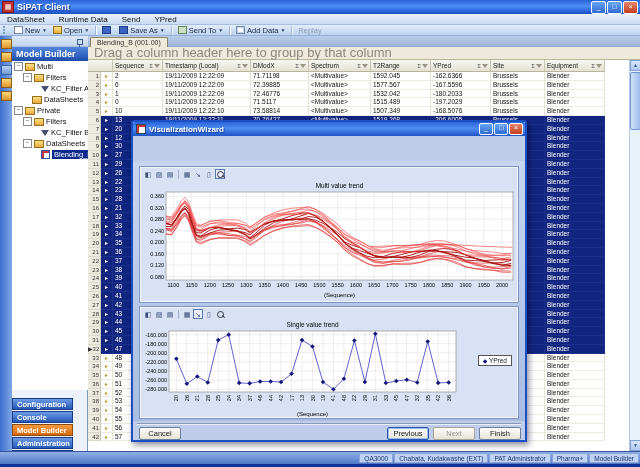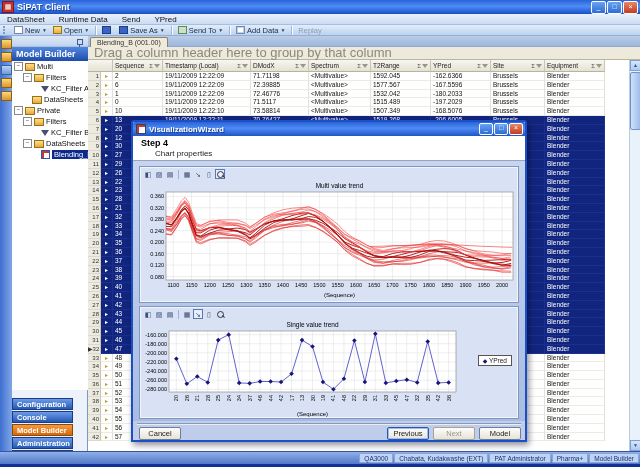--- a/index.html
+++ b/index.html
@@ -819,24 +819,20 @@
   <div class="abs dlg">
     <div class="abs dlg-title">
       <span class="dico"></span>
       <span class="dttl">VisualizationWizard</span>
       <span class="winbtns">
         <span class="winbtn">_</span>
         <span class="winbtn">□</span>
         <span class="winbtn close">×</span>
       </span>
     </div>
-    <div class="abs stepband">
-      <span class="step">Step 4</span>
-      <span class="sub">Chart properties</span>
-    </div>
     <div class="abs dlg-body">
       <div class="panel" id="panel1" style="top:5px;height:137px;">
         <div class="ctools" id="ctools1">
             <span class="cico">◧</span>
             <span class="cico">▨</span>
             <span class="cico">▤</span>
             <span class="csep"></span>
             <span class="cico">▦</span>
             <span class="cico">↘</span>
             <span class="cico">▯</span>
@@ -1033,21 +1029,21 @@
               <path d="M306.6678832116788 60.14029850746269L308.96788321167884 62.440298507462686L306.6678832116788 64.74029850746268L304.3678832116788 62.440298507462686Z" fill="#16167A"></path>
               <text x="170.5" y="96" font-size="6" text-anchor="middle" fill="#000">(Sequence)</text>
             </svg></div>
         <div class="legend" style="right:6px;top:48px;"><span class="dm">◆ </span><span>YPred</span></div>
       </div>
     </div>
     <div class="abs dlg-footline"></div>
     <div class="btn" style="left:6px;width:42px;">Cancel</div>
     <div class="btn focus" style="right:96px;width:42px;">Previous</div>
     <div class="btn disabled" style="right:50px;width:42px;">Next</div>
-    <div class="btn" style="right:4px;width:42px;">Model</div>
+    <div class="btn" style="right:4px;width:42px;">Finish</div>
   </div>
 
   <div class="abs statusbar" id="statusbar">
       <span style="flex: 1 1 0%;"></span>
       <span class="seg">QA3000</span>
       <span class="seg">Chabata, Kudakwashe (EXT)</span>
       <span class="seg">PAT Administrator</span>
       <span class="seg">Pharma+</span>
       <span class="seg">Model Builder</span>
     </div>

